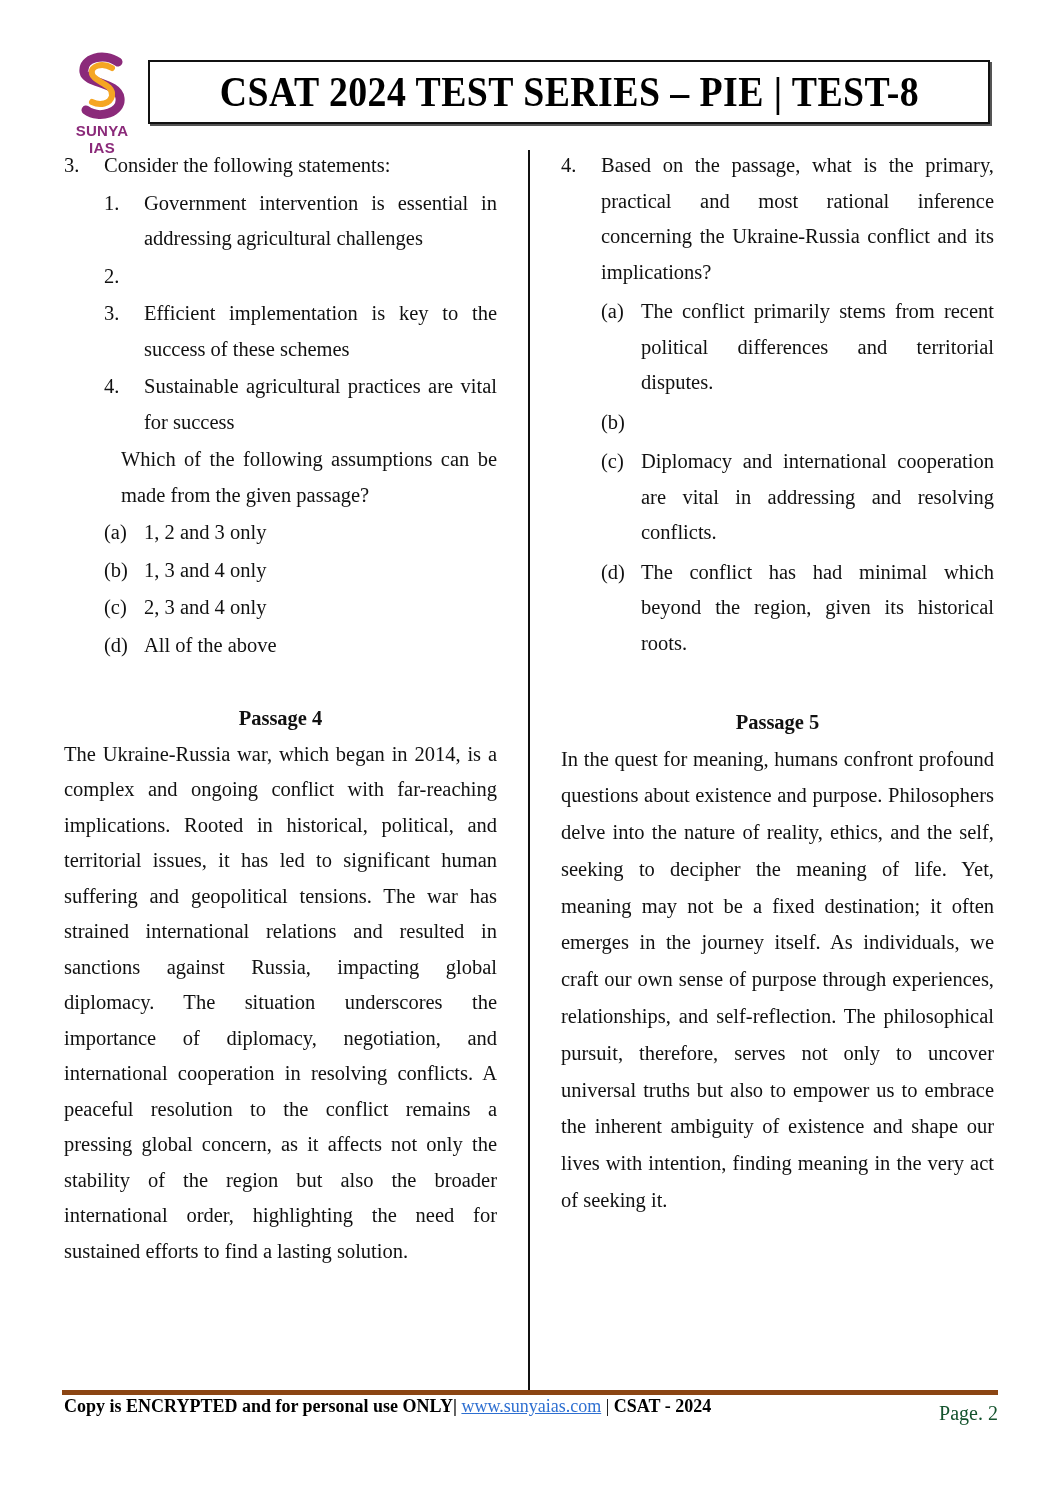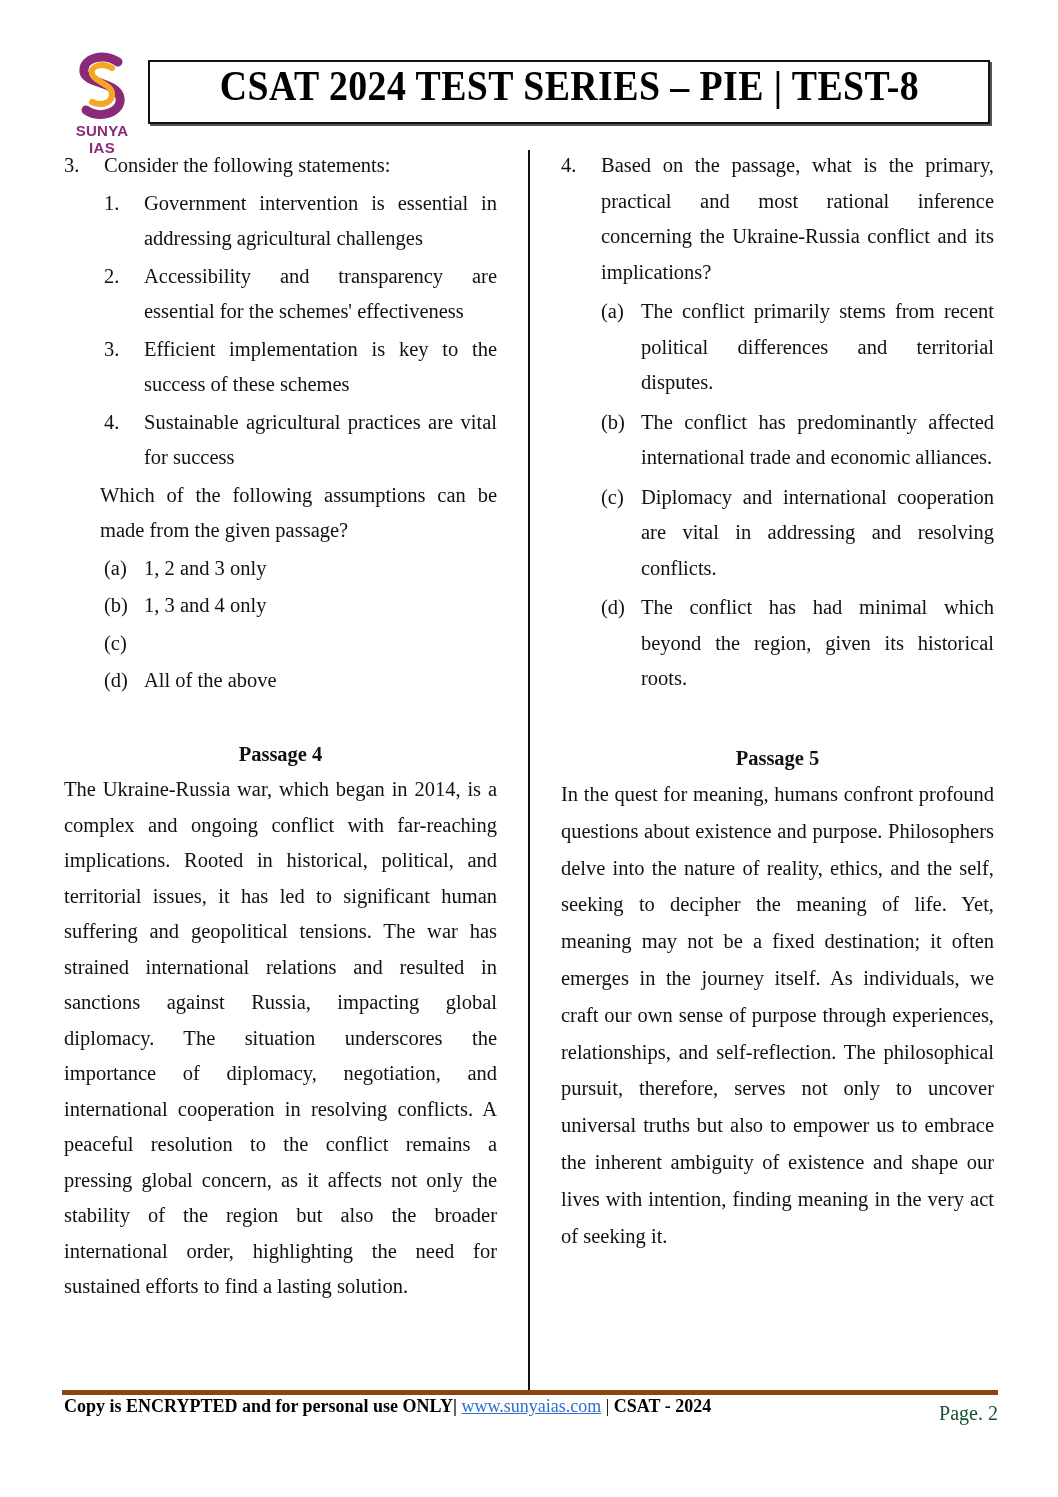--- a/index.html
+++ b/index.html
@@ -2,36 +2,36 @@
 <html><head>
 <meta charset="utf-8">
 <style>
   html, body { margin: 0; padding: 0; background: #ffffff; }
   body { width: 1058px; height: 1497px; position: relative; overflow: hidden; font-family: "Liberation Serif", "DejaVu Serif", serif; color: #111; }
 
   .logo { position: absolute; left: 62px; top: 52px; width: 80px; height: 90px; }
   .logo svg { position: absolute; left: 12px; top: 0; }
   .logo-text { position: absolute; left: 0; top: 70px; width: 80px; text-align: center; font-family: "Liberation Sans", "DejaVu Sans", sans-serif; font-weight: bold; font-size: 15px; color: #8b2a7a; letter-spacing: 0.3px; }
 
-  .title-box { position: absolute; left: 148px; top: 60px; width: 842px; height: 64px; border: 2px solid #111; box-shadow: 2px 2px 0 #555; box-sizing: border-box; display: flex; justify-content: center; }
+  .title-box { position: absolute; left: 148px; top: 60px; width: 842px; height: 64px; border: 2px solid #111; box-shadow: 2px 2px 0 #555; box-sizing: border-box; display: flex; align-items: center; justify-content: center; }
   .title-text { font-family: "Liberation Serif", "DejaVu Serif", serif; font-weight: bold; font-size: 42px; letter-spacing: 0.5px; transform: scaleX(0.9); white-space: nowrap; color: #000; }
 
   .col-divider { position: absolute; left: 528px; top: 150px; width: 2px; height: 1240px; background: #111; }
 
   .col { position: absolute; top: 148px; font-size: 20.5px; line-height: 35.5px; }
   .col-left { left: 64px; width: 433px; }
   .col-right { left: 561px; width: 433px; }
 
   .q-row { display: flex; }
   .q-num { width: 40px; flex: none; }
   .q-body { flex: 1; text-align: justify; }
   .stmt { display: flex; margin-left: 40px; margin-top: 2px; }
   .stmt-num { width: 40px; flex: none; }
   .stmt-text { flex: 1; text-align: justify; }
-  .ask { margin-left: 36px; text-align: justify; margin-top: 2px; }
+  .ask { margin-left: 57px; text-align: justify; margin-top: 2px; }
   .opt { display: flex; margin-left: 40px; margin-top: 2px; }
   .opt-label { width: 40px; flex: none; }
   .opt-text { flex: 1; text-align: justify; }
 
   .passage-title { text-align: center; font-weight: bold; margin-top: 38px; }
   .passage-body { text-align: justify; }
 
   .footer-rule { position: absolute; left: 62px; top: 1390px; width: 936px; height: 5px; background: #8b4513; }
   .footer-text { position: absolute; left: 64px; top: 1396px; font-family: Liberation Serif, serif; font-weight: bold; font-size: 18px; color: #000; white-space: nowrap; }
   .footer-link { color: #2e6fd1; text-decoration: underline; font-weight: normal; }
@@ -58,41 +58,41 @@
   <div class="q-row">
     <span class="q-num">3.</span>
     <span class="q-body">Consider the following statements:</span>
   </div>
   <div class="stmt">
     <span class="stmt-num">1.</span>
     <span class="stmt-text">Government intervention is essential in addressing agricultural challenges</span>
   </div>
   <div class="stmt">
     <span class="stmt-num">2.</span>
-    <span class="stmt-text">Accessibility and transparency are essential for the schemes' effectiveness</span>
   </div>
   <div class="stmt">
     <span class="stmt-num">3.</span>
     <span class="stmt-text">Efficient implementation is key to the success of these schemes</span>
   </div>
   <div class="stmt">
     <span class="stmt-num">4.</span>
     <span class="stmt-text">Sustainable agricultural practices are vital for success</span>
   </div>
   <div class="ask">Which of the following assumptions can be made from the given passage?</div>
   <div class="opt">
     <span class="opt-label">(a)</span>
     <span class="opt-text">1, 2 and 3 only</span>
   </div>
   <div class="opt">
     <span class="opt-label">(b)</span>
     <span class="opt-text">1, 3 and 4 only</span>
   </div>
   <div class="opt">
     <span class="opt-label">(c)</span>
+    <span class="opt-text">2, 3 and 4 only</span>
   </div>
   <div class="opt">
     <span class="opt-label">(d)</span>
     <span class="opt-text">All of the above</span>
   </div>
 
   <div class="passage-title">Passage 4</div>
   <div class="passage-body">The Ukraine-Russia war, which began in 2014, is a complex and ongoing conflict with far-reaching implications. Rooted in historical, political, and territorial issues, it has led to significant human suffering and geopolitical tensions. The war has strained international relations and resulted in sanctions against Russia, impacting global diplomacy. The situation underscores the importance of diplomacy, negotiation, and international cooperation in resolving conflicts. A peaceful resolution to the conflict remains a pressing global concern, as it affects not only the stability of the region but also the broader international order, highlighting the need for sustained efforts to find a lasting solution.</div>
 </div>
 
@@ -100,21 +100,20 @@
   <div class="q-row">
     <span class="q-num">4.</span>
     <span class="q-body">Based on the passage, what is the primary, practical and most rational inference concerning the Ukraine-Russia conflict and its implications?</span>
   </div>
   <div class="opt" style="margin-top:4px;">
     <span class="opt-label">(a)</span>
     <span class="opt-text">The conflict primarily stems from recent political differences and territorial disputes.</span>
   </div>
   <div class="opt" style="margin-top:4px;">
     <span class="opt-label">(b)</span>
-    <span class="opt-text">The conflict has predominantly affected international trade and economic alliances.</span>
   </div>
   <div class="opt" style="margin-top:4px;">
     <span class="opt-label">(c)</span>
     <span class="opt-text">Diplomacy and international cooperation are vital in addressing and resolving conflicts.</span>
   </div>
   <div class="opt" style="margin-top:4px;">
     <span class="opt-label">(d)</span>
     <span class="opt-text">The conflict has had minimal which beyond the region, given its historical roots.</span>
   </div>
 

